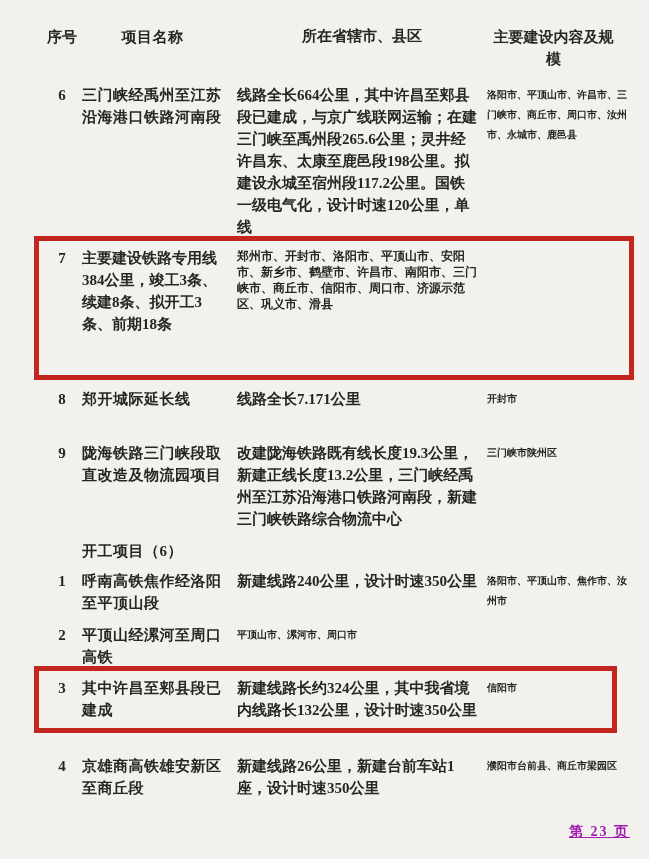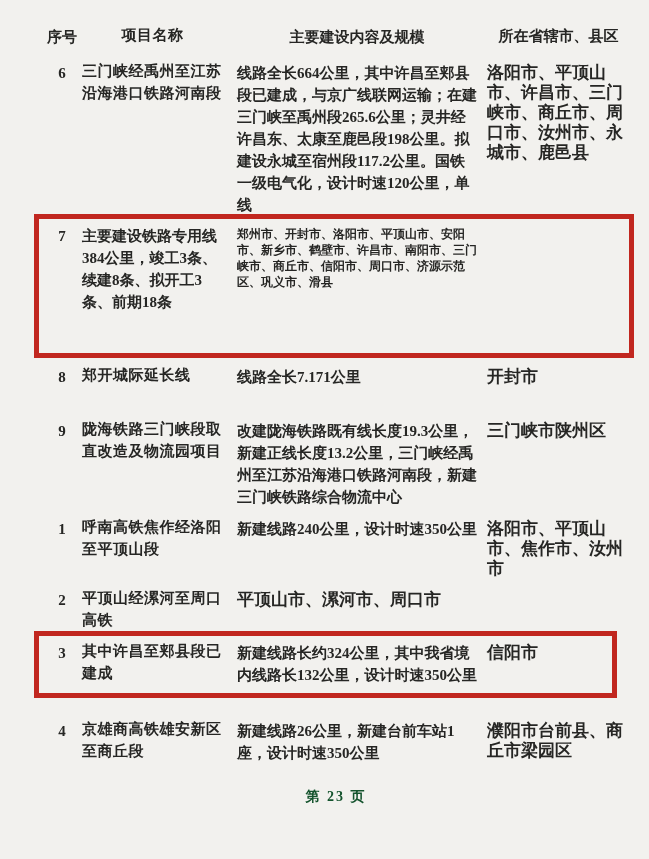--- a/index.html
+++ b/index.html
@@ -24,23 +24,23 @@
   }
   .row{
     display:grid;
     grid-template-columns:40px 155px 250px 143px;
     align-items:start;
     font-size:15px;
     line-height:22px;
     font-weight:bold;
   }
   .c-num{text-align:center;}
-  .c-name{padding-right:14px;letter-spacing:0.5px;font-family:Liberation Mono, monospace;}
+  .c-name{padding-right:14px;letter-spacing:0.5px;}
   .c-content{padding-right:10px;}
-  .c-loc{font-size:17px;line-height:20px;padding-top:1px;}
+  .c-loc{font-size:10px;line-height:20px;padding-top:1px;}
   .header-row{margin-bottom:14px;}
   .header-row .cell{text-align:center;}
   .header-row .c-loc{font-size:15px;line-height:21px;font-weight:bold;padding-top:0;}
   .r6{margin-bottom:0;}
   .hl{
     border:5px solid var(--red);
     box-sizing:border-box;
   }
   .hl1{
     margin:-2px -4px 8px -8px;
@@ -58,37 +58,38 @@
   }
   .section-label{grid-column:2 / 4;letter-spacing:0.5px;}
   .r1{margin-bottom:10px;}
   .r2{margin-bottom:0;}
   .hl2{
     margin:-2px 13px 22px -8px;
     padding:6px 0 7px 3px;
   }
   .footer{
     margin-top:24px;
-    text-align:center;
+    text-align:right;
     font-size:14px;
     font-weight:bold;
     letter-spacing:2px;
-    color:#14532d;
+    color:#a21caf;
+    text-decoration:underline;
   }
 </style>
 </head>
 <body>
 
 <div class="page">
 
   <div class="row header-row">
     <div class="cell c-num">序号</div>
     <div class="cell c-name">项目名称</div>
+    <div class="cell c-loc">所在省辖市、县区</div>
     <div class="cell c-content">主要建设内容及规模</div>
-    <div class="cell c-loc">所在省辖市、县区</div>
   </div>
 
   <div class="row r6">
     <div class="cell c-num">6</div>
     <div class="cell c-name">三门峡经禹州至江苏沿海港口铁路河南段</div>
     <div class="cell c-content">线路全长664公里，其中许昌至郏县段已建成，与京广线联网运输；在建三门峡至禹州段265.6公里；灵井经许昌东、太康至鹿邑段198公里。拟建设永城至宿州段117.2公里。国铁一级电气化，设计时速120公里，单线</div>
     <div class="cell c-loc">洛阳市、平顶山市、许昌市、三门峡市、商丘市、周口市、汝州市、永城市、鹿邑县</div>
   </div>
 
   <div class="hl hl1">
@@ -106,20 +107,24 @@
     <div class="cell c-loc">开封市</div>
   </div>
 
   <div class="row r9">
     <div class="cell c-num">9</div>
     <div class="cell c-name">陇海铁路三门峡段取直改造及物流园项目</div>
     <div class="cell c-content">改建陇海铁路既有线长度19.3公里，新建正线长度13.2公里，三门峡经禹州至江苏沿海港口铁路河南段，新建三门峡铁路综合物流中心</div>
     <div class="cell c-loc">三门峡市陕州区</div>
   </div>
 
+  <div class="section-row">
+    <div class="cell c-num"></div>
+    <div class="section-label">开工项目（6）</div>
+  </div>
 
   <div class="row r1">
     <div class="cell c-num">1</div>
     <div class="cell c-name">呼南高铁焦作经洛阳至平顶山段</div>
     <div class="cell c-content">新建线路240公里，设计时速350公里</div>
     <div class="cell c-loc">洛阳市、平顶山市、焦作市、汝州市</div>
   </div>
 
   <div class="row r2">
     <div class="cell c-num">2</div>

